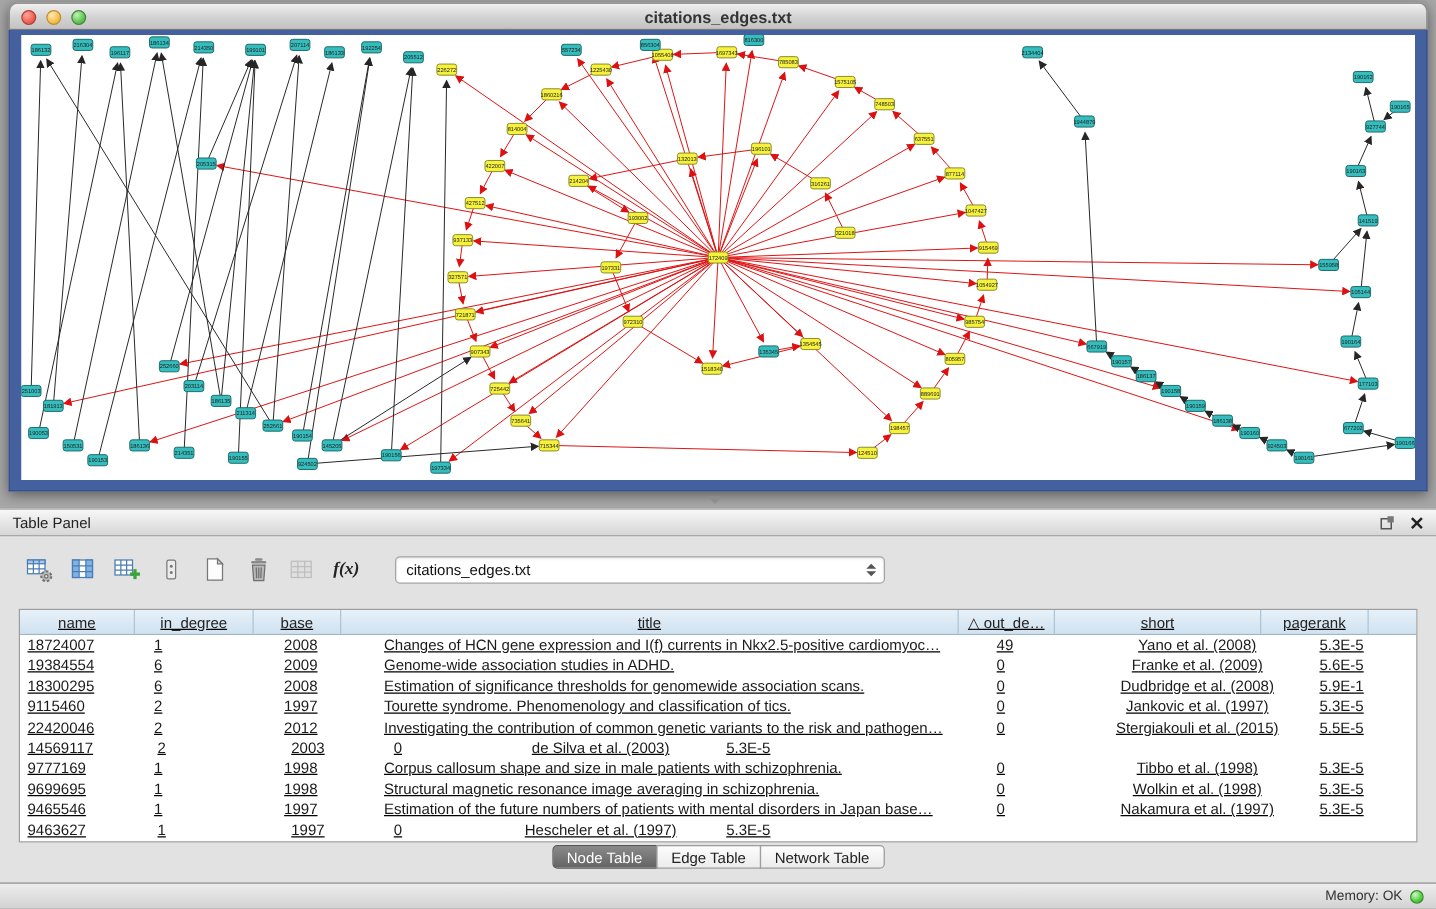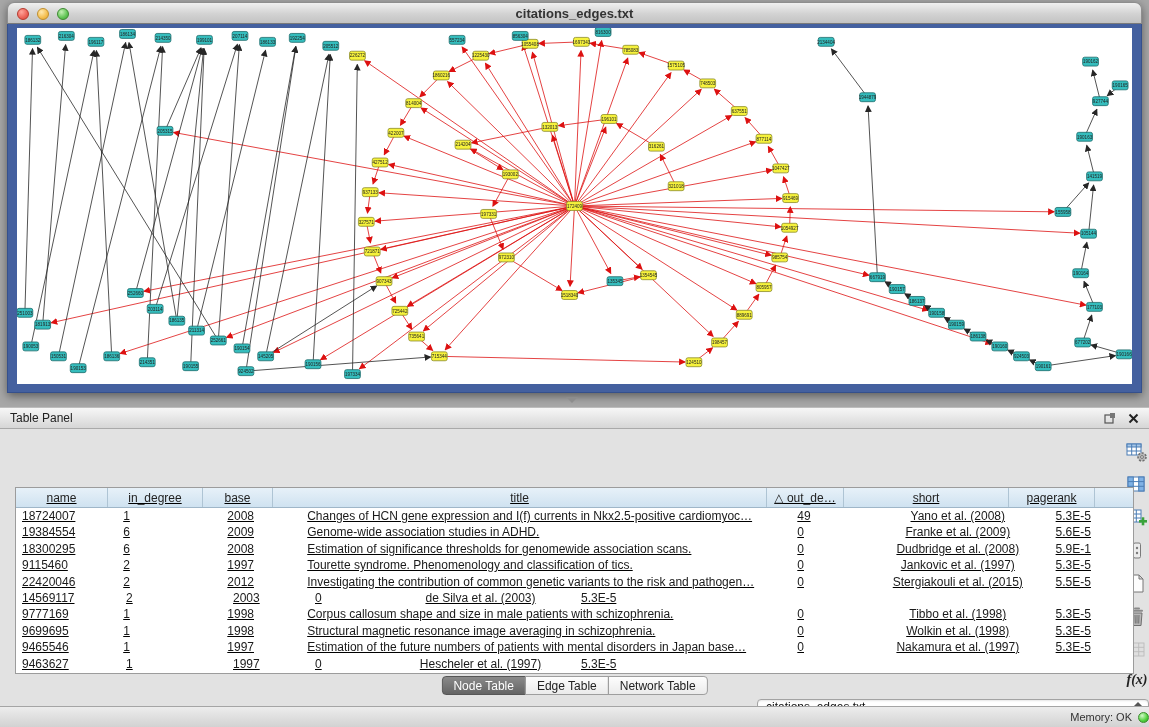--- a/index.html
+++ b/index.html
@@ -32,21 +32,21 @@
 
   
   .tpanel { position:absolute; left:0; top:407px; width:1149px; height:299px;
             background:#e2e2e2; border-top:1px solid #bdbdbd; }
   .phead { height:21px; background:linear-gradient(#f7f7f7,#d6d6d6);
            border-bottom:1px solid #a9a9a9; display:flex; align-items:center; padding:0 10px;justify-content:flex-end; }
   .ptitle { font-size:12px; color:#222; }
   .phead .spacer { flex:1; }
   .phicon { margin-left:12px; display:flex; align-items:center; cursor:default; }
 
-  .toolbar { display:flex; align-items:flex-end; gap:11px; margin:12px 0 0 20px; height:30px;flex-direction:column; }
+  .toolbar { display:flex; align-items:center; gap:11px; margin:12px 0 0 20px; height:30px; }
   .ticon { width:24px; height:24px; display:flex; align-items:center; justify-content:center; }
   .ticon.disabled { opacity:.4; }
   .fx { font:italic bold 14px "Liberation Serif", serif; color:#222; }
 
   .combo { width:392px; height:22px; background:#fff; border:1px solid #a3a3a3; border-radius:4px;
            display:flex; align-items:center; margin-left:16px; box-shadow:inset 0 1px 2px rgba(0,0,0,.10); }
   .combo .cval { flex:1; font-size:12px; padding-left:8px; color:#111;
                  white-space:nowrap; overflow:hidden; }
   .combo .arrows { width:16px; display:flex; flex-direction:column; align-items:center; gap:2px; padding-right:4px; }
   .arr-up   { width:0; height:0; border-left:4px solid transparent; border-right:4px solid transparent; border-bottom:4px solid #555; }
@@ -69,21 +69,21 @@
   .tab { height:19px; padding:0 11px; font-size:12px; display:flex; align-items:center;
          background:linear-gradient(#fdfdfd,#ebebeb); border:1px solid #9e9e9e; color:#222;
          margin-left:-1px; cursor:default; }
   .tab:first-child { border-radius:4px 0 0 4px; margin-left:0; }
   .tab:last-child  { border-radius:0 4px 4px 0; }
   .tab.selected { background:linear-gradient(#8a8a8a,#646464); color:#fff; border-color:#565656; }
 
   
   .status { position:absolute; left:0; bottom:0; width:100%; height:21px;
             background:linear-gradient(#ededed,#d2d2d2); border-top:1px solid #a5a5a5;
-            display:flex; align-items:center; justify-content:flex-end; gap:6px; }
+            display:flex; align-items:center; justify-content:flex-end; padding-right:10px; gap:6px; }
   .mem { font-size:11px; color:#333; }
   .dot { width:11px; height:11px; border-radius:50%;
          background:radial-gradient(circle at 35% 30%, #d2f8c8, #4fd03c 60%, #2f9e22);
          border:1px solid #3b8f2e; }
 </style>
 </head>
 <body>
 
 <div class="gwin">
   <div class="titlebar">

